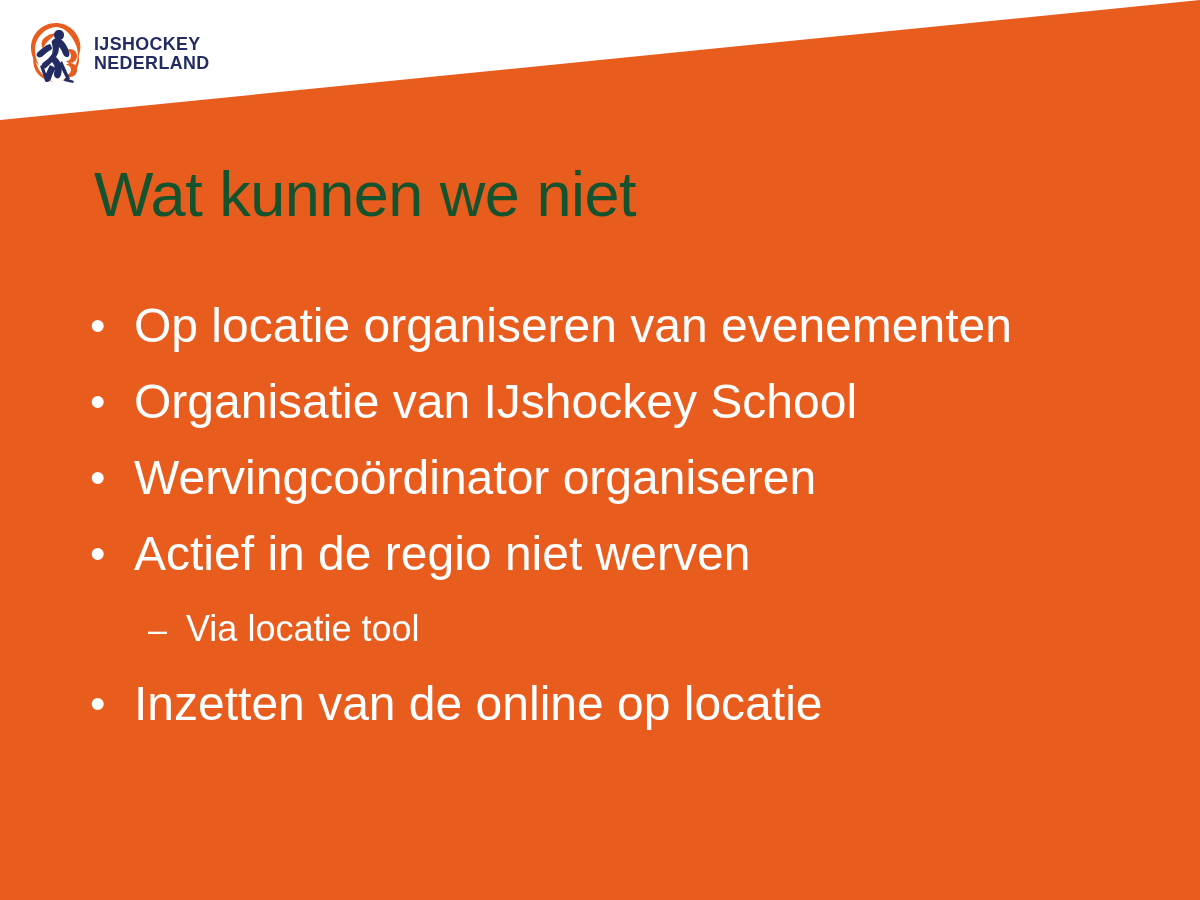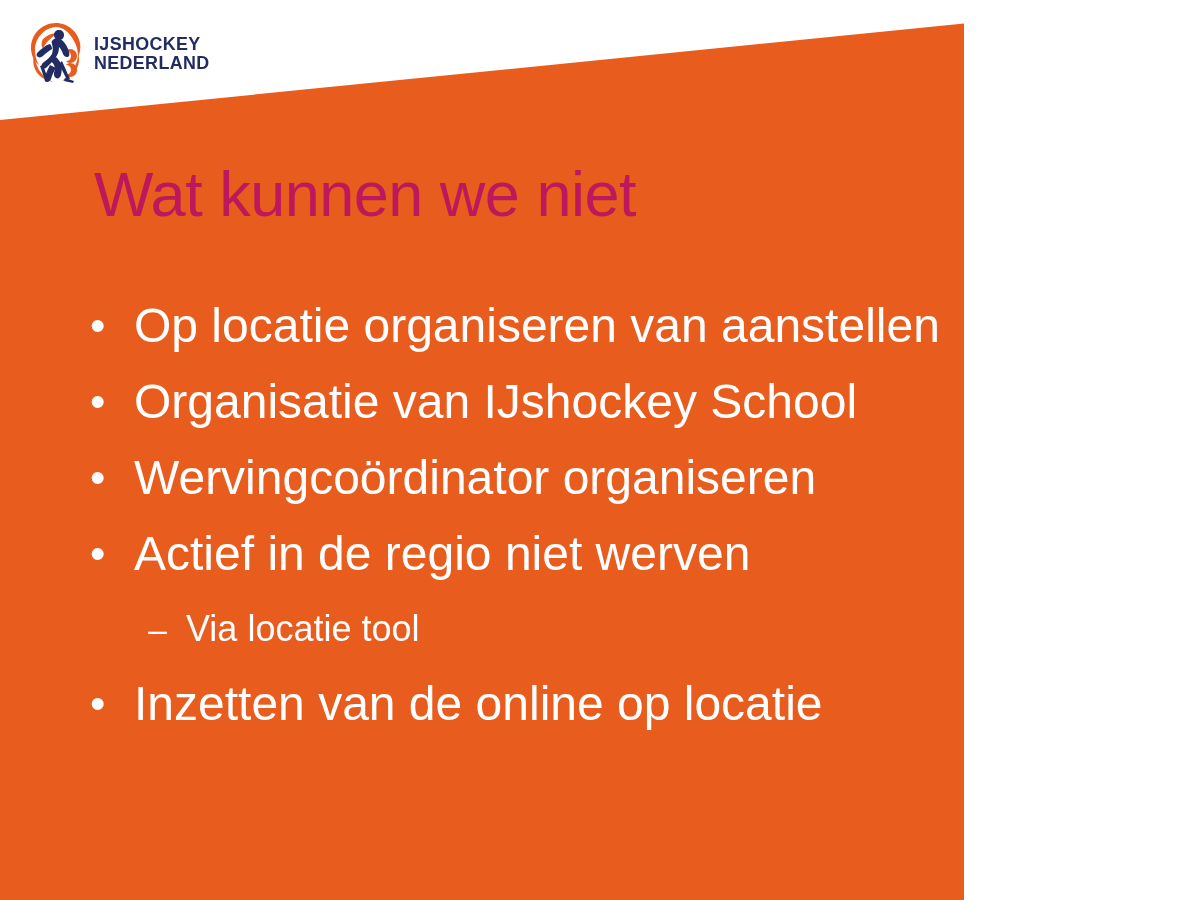--- a/index.html
+++ b/index.html
@@ -6,21 +6,21 @@
     margin: 0;
     padding: 0;
     background: #ffffff;
   }
   body {
     font-family: "Liberation Sans", sans-serif;
   }
 
   .slide {
     position: relative;
-    width: 964px;
+    width: 1200px;
     height: 900px;
     overflow: hidden;
     background: #ffffff;
   }
 
   
   .slide-bg {
     position: absolute;
     left: 0;
     top: 0;
@@ -63,21 +63,21 @@
     transform-origin: left center;
     white-space: nowrap;
   }
 
   
   .slide-title {
     position: absolute;
     left: 94px;
     top: 160px;
     width: 1020px;
-    color: #be185d;
+    color: #14532d;
     font-family: "Liberation Sans", sans-serif;
     font-size: 63px;
     font-weight: 400;
     line-height: 1.08;
     letter-spacing: -0.5px;
     white-space: nowrap;
   }
 
   
   .bullet-list {
@@ -157,21 +157,21 @@
       <div class="logo-line">NEDERLAND</div>
     </div>
   </div>
 
   <div class="slide-title">Wat kunnen we niet</div>
 
   <div class="bullet-list">
 
     <div class="bullet-item level-1">
       <span class="bullet-marker">•</span>
-      <span class="bullet-text">Op locatie organiseren van aanstellen</span>
+      <span class="bullet-text">Op locatie organiseren van evenementen</span>
     </div>
 
     <div class="bullet-item level-1">
       <span class="bullet-marker">•</span>
       <span class="bullet-text">Organisatie van IJshockey School</span>
     </div>
 
     <div class="bullet-item level-1">
       <span class="bullet-marker">•</span>
       <span class="bullet-text">Wervingcoördinator organiseren</span>

